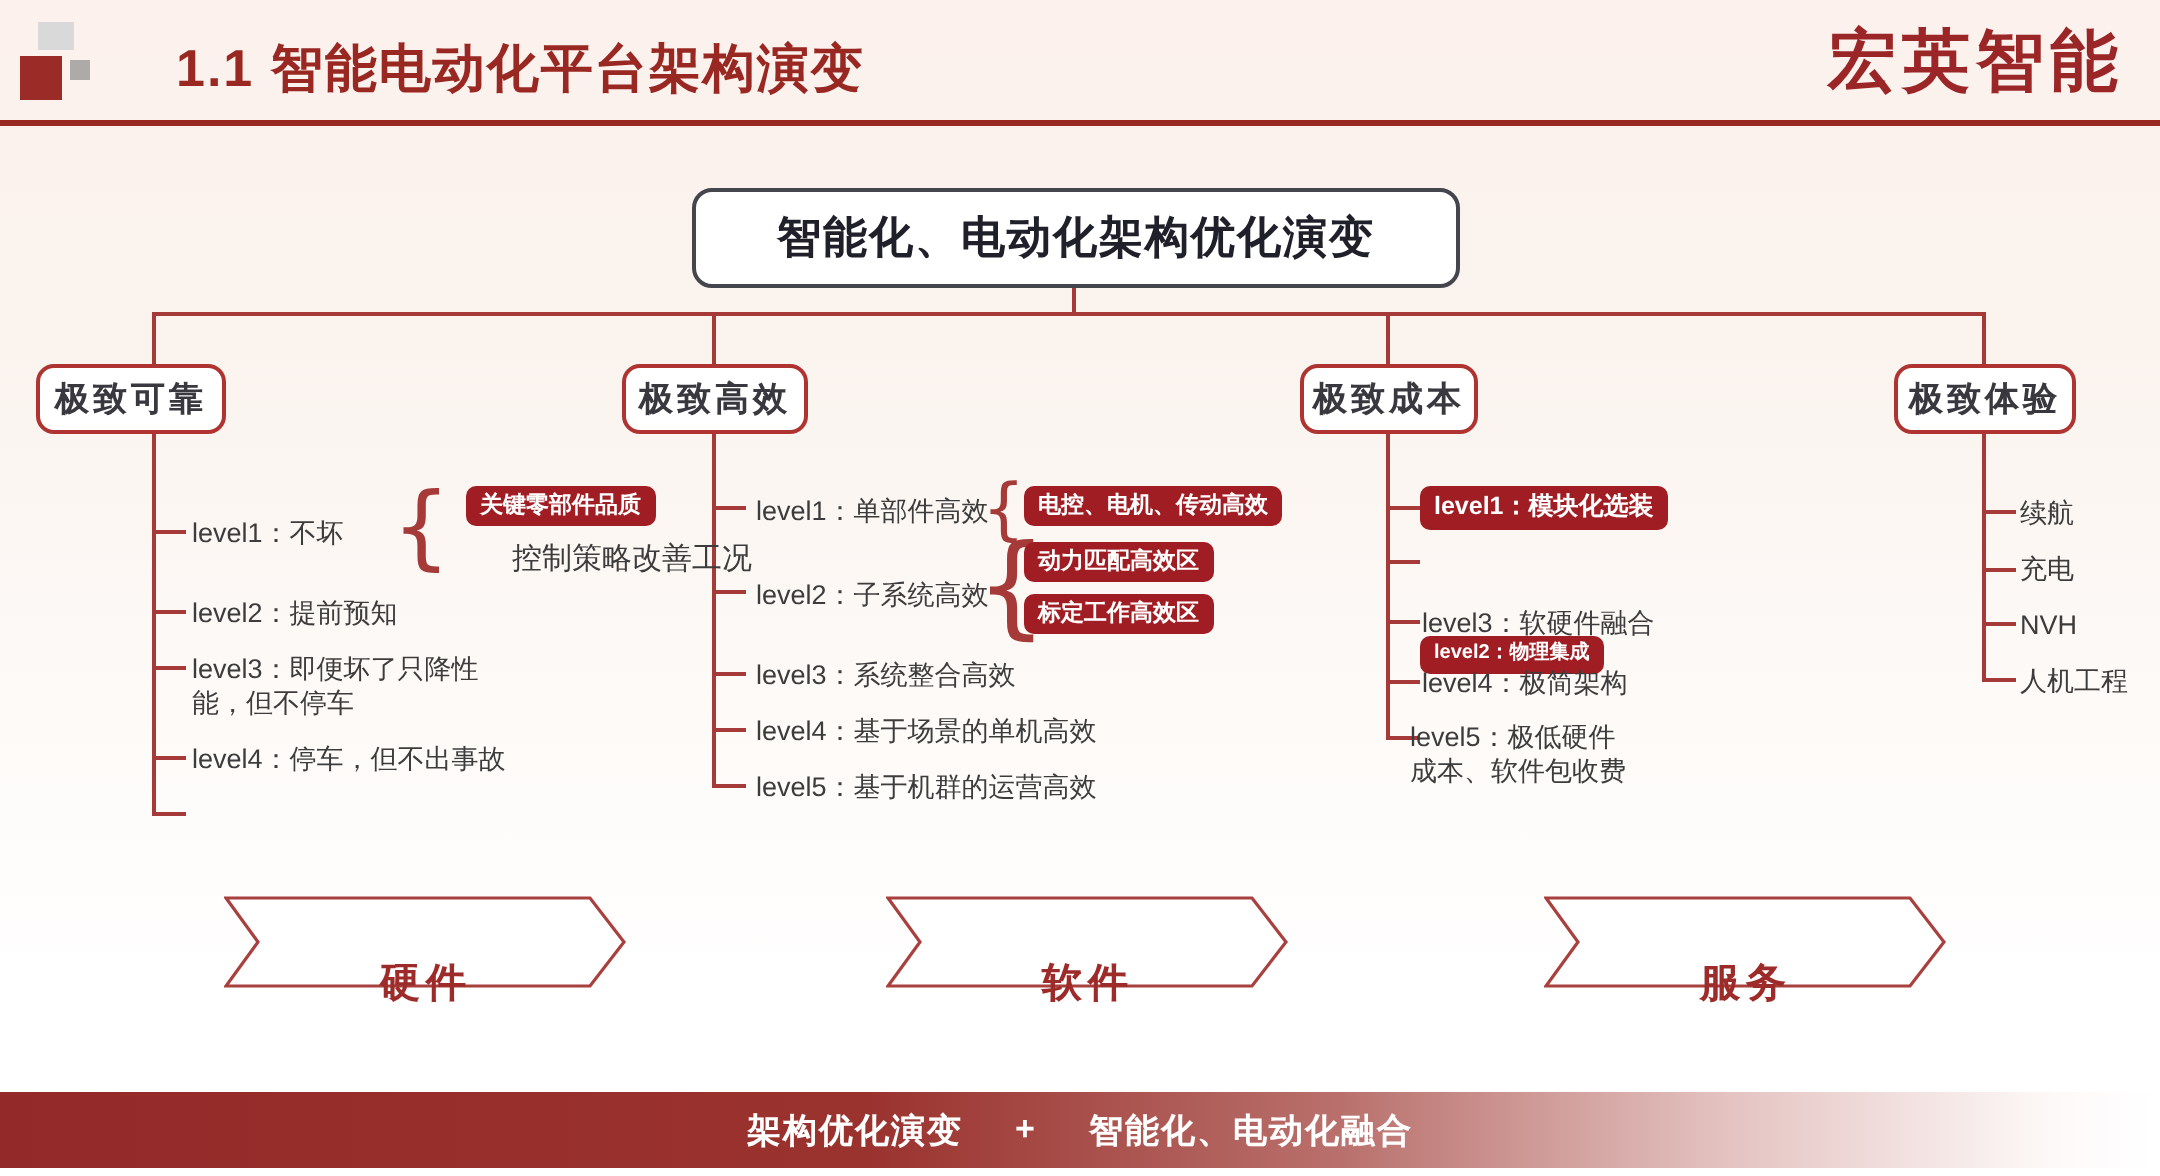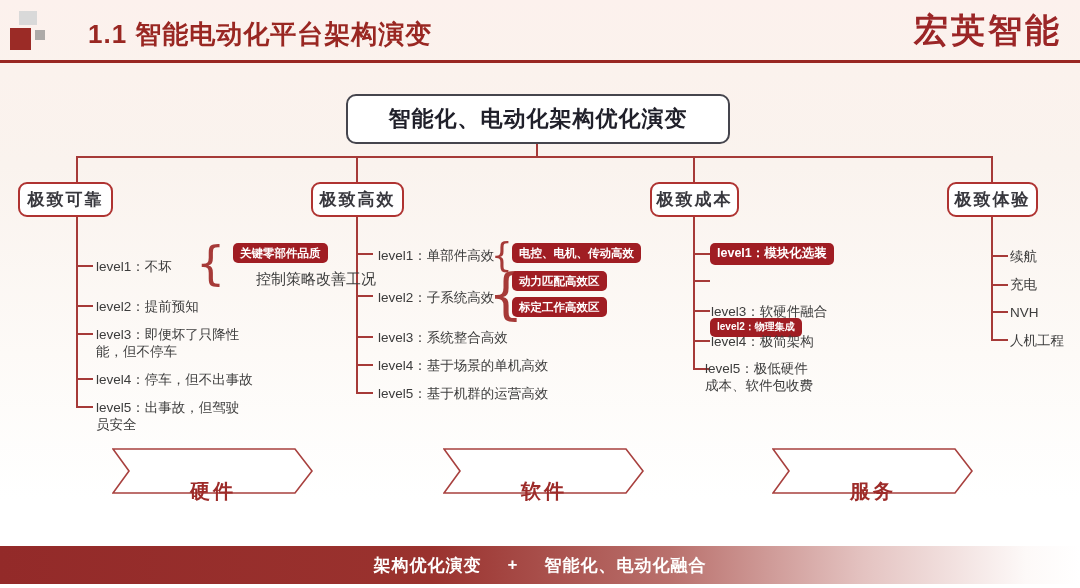--- a/index.html
+++ b/index.html
@@ -87,21 +87,20 @@
   <div class="branch-box" style="left:650px;width:89px;">极致成本</div>
   <div class="branch-box" style="left:947px;width:91px;">极致体验</div>
 
   <div class="lvl" style="left:96px;top:258px;">level1：不坏</div>
   <div class="brace" style="left:196px;top:240px;font-size:46px;line-height:46px;">{</div>
   <div class="badge" style="left:233px;top:243px;">关键零部件品质</div>
   <div class="subtext" style="left:236px;top:270px;">控制策略改善工况</div>
   <div class="lvl" style="left:96px;top:298px;">level2：提前预知</div>
   <div class="lvl wrap" style="left:96px;top:326px;width:152px;">level3：即便坏了只降性能，但不停车</div>
   <div class="lvl" style="left:96px;top:371px;">level4：停车，但不出事故</div>
-  <div class="lvl wrap" style="left:96px;top:399px;width:152px;">level5：出事故，但驾驶员安全</div>
 
   <div class="lvl" style="left:378px;top:247px;">level1：单部件高效</div>
   <div class="brace" style="left:491px;top:238px;font-size:34px;line-height:34px;">{</div>
   <div class="badge" style="left:512px;top:243px;">电控、电机、传动高效</div>
   <div class="lvl" style="left:378px;top:289px;">level2：子系统高效</div>
   <div class="brace" style="left:488px;top:266px;font-size:56px;line-height:56px;">{</div>
   <div class="badge" style="left:512px;top:271px;">动力匹配高效区</div>
   <div class="badge" style="left:512px;top:297px;">标定工作高效区</div>
   <div class="lvl" style="left:378px;top:329px;">level3：系统整合高效</div>
   <div class="lvl" style="left:378px;top:357px;">level4：基于场景的单机高效</div>

